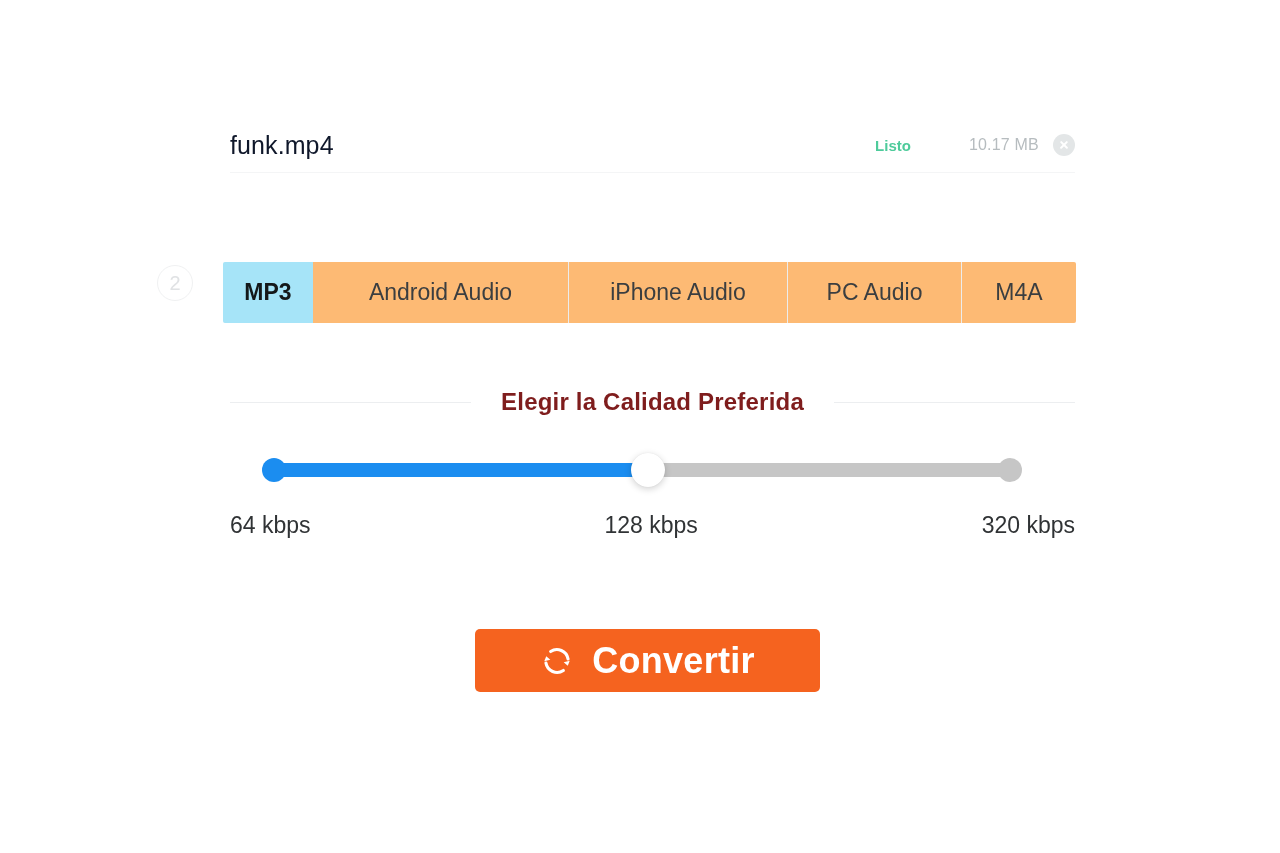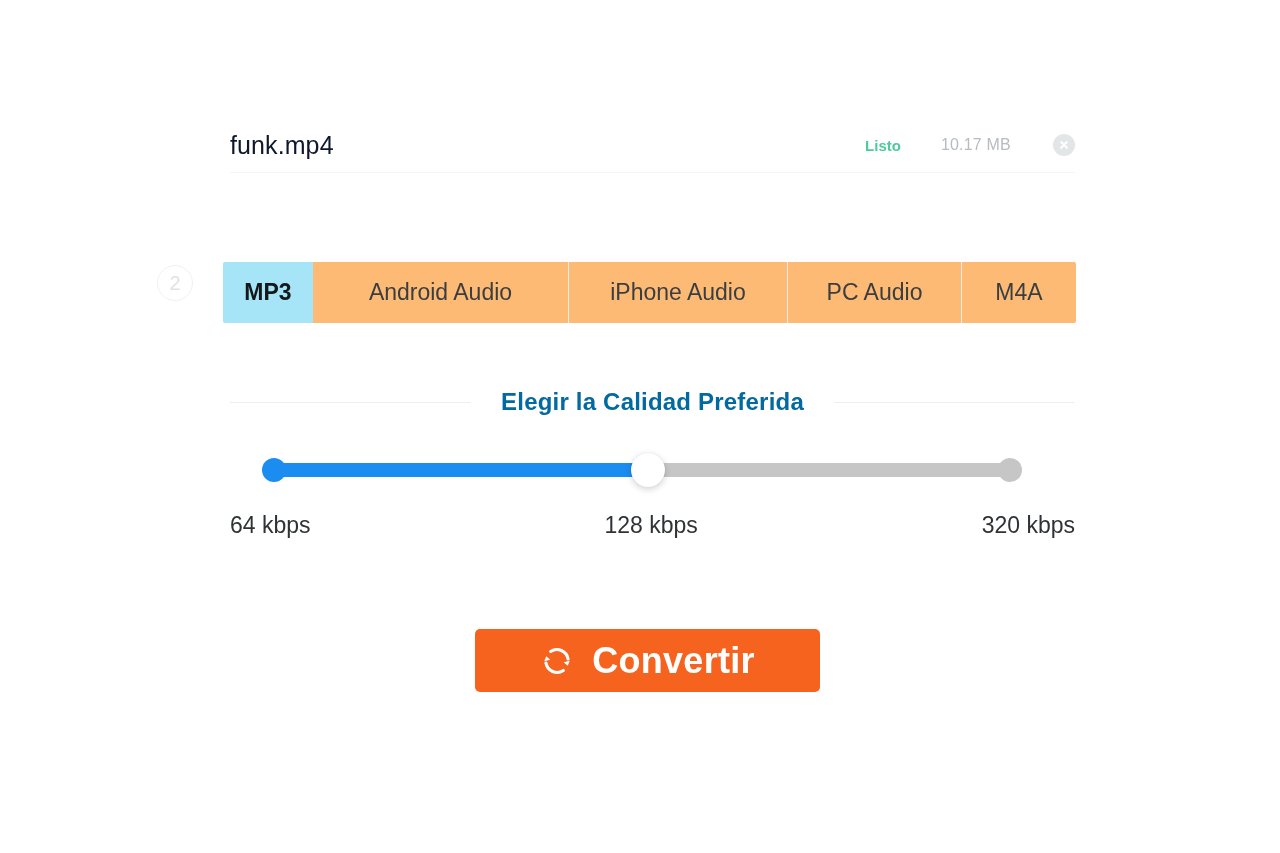--- a/index.html
+++ b/index.html
@@ -36,32 +36,33 @@
   }
   .file-name {
     font-size: 25px;
     color: #0f172a;
     letter-spacing: 0.1px;
     font-weight: 400;
   }
   .file-meta {
     display: flex;
     align-items: center;
-    gap: 40px;
+    gap: 12px;
   }
   .file-status {
     font-size: 15px;
     color: #4ecb9b;
     font-weight: 700;
   }
   .file-size {
     font-size: 16px;
     color: #b6bcbf;
     font-weight: 400;
     letter-spacing: 0.2px;
+    margin-left: 46px;
   }
   .remove-btn {
     width: 22px;
     height: 22px;
     border-radius: 50%;
     background: #e3e6e7;
     position: relative;
     cursor: pointer;
     flex: 0 0 auto;
     margin-left: 2px;
@@ -156,21 +157,21 @@
     align-items: center;
     gap: 30px;
   }
   .rule {
     flex: 1 1 auto;
     height: 1px;
     background: #eceef0;
   }
   .quality-title-text {
     font-size: 24px;
-    color: #0369a1;
+    color: #7f1d1d;
     font-weight: 700;
     white-space: nowrap;
     letter-spacing: 0.2px;
   }
 
   
   .slider-wrap {
     position: absolute;
     left: 274px;
     top: 452px;

